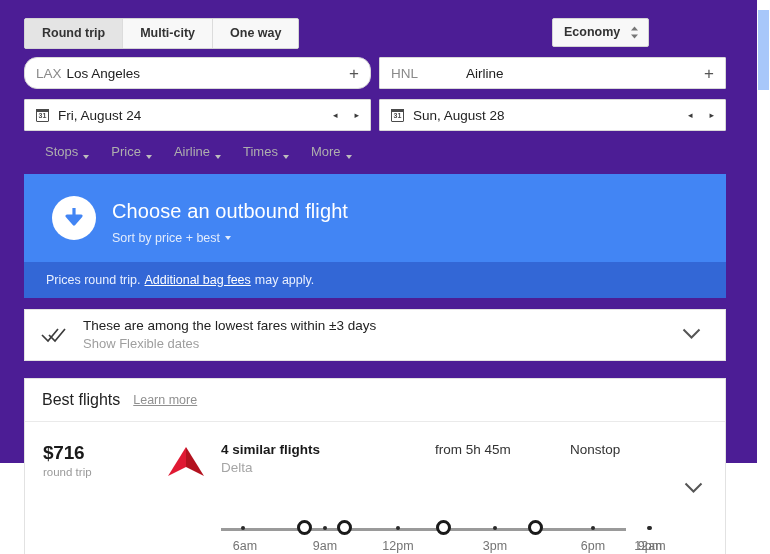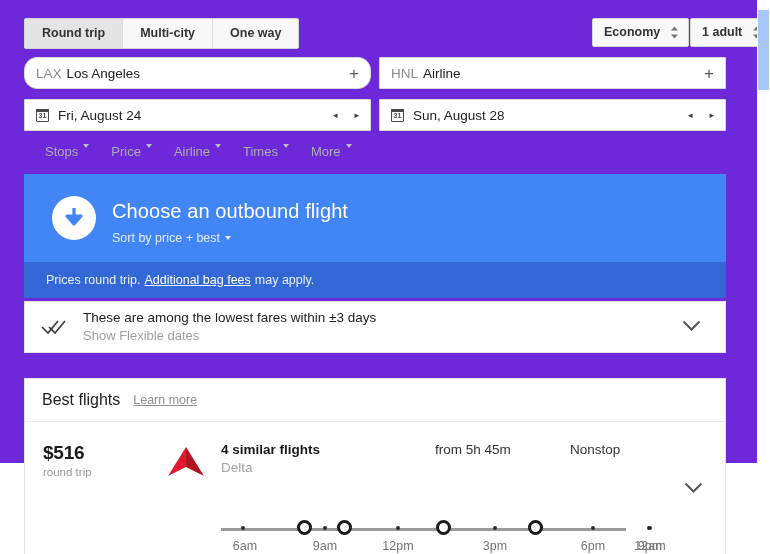--- a/index.html
+++ b/index.html
@@ -2,21 +2,21 @@
 <html><head>
 <meta charset="utf-8">
 <style>
   * { box-sizing: border-box; margin: 0; padding: 0; }
   html, body {
     width: 770px; height: 554px;
     background: #ffffff;
     font-family: "Liberation Sans", sans-serif;
     overflow: hidden;
   }
-  #page { position: relative; width: 770px; height: 463px; background:#6d28d9; }
+  #page { position: relative; width: 770px; height: 463px; background:#4c1d95; }
 
   
   .scrollbar-track {
     position:absolute; top:0; right:0; width:13px; height:554px;
     background:#ffffff;
   }
   .scrollbar-thumb {
     position:absolute; top:10px; right:1px; width:11px; height:80px;
     background:#a8c7fa; border-radius:0;
   }
@@ -35,21 +35,21 @@
     padding:7px 17px 8px 17px;
     background:#f8f8f8;
     border-right:1px solid #dcdcdc;
     line-height:14px;
     cursor:pointer;
     white-space:nowrap;
   }
   .triptab:last-child { border-right:none; }
   .triptab.selected { background:#e4e4e4; }
 
-  .selwrap { position:absolute; top:18px; display:flex;margin-left:40px; }
+  .selwrap { position:absolute; top:18px; display:flex; }
   .selbtn {
     border:1px solid #d4d4d4; border-radius:2px; background:#f8f8f8;
     display:flex; align-items:center; gap:10px;
     padding:7px 9px 8px 11px; height:29px;
     font-size:12.5px; font-weight:bold; color:#333;
     cursor:pointer; white-space:nowrap;
   }
   .stepper { display:flex; flex-direction:column; line-height:0; color:#777; }
   .stepper svg { display:block; }
 
@@ -80,21 +80,21 @@
   .datenav { margin-left:auto; display:flex; gap:17px; color:#3a3a3a; }
   .datenav span { cursor:pointer; font-size:9px; line-height:9px; }
 
   
   .filters {
     position:absolute; left:45px; top:144px;
     display:flex; gap:22px; align-items:center;
   }
   .filter {
     font-size:13px; color:#aeaeae; cursor:pointer;
-    display:flex; align-items:flex-start; gap:5px;
+    display:flex; align-items:flex-end; gap:5px;
   }
   .caret {
     width:0; height:0; border-left:3.5px solid transparent;
     border-right:3.5px solid transparent; border-top:4px solid #bdbdbd;
     display:inline-block;
   }
 
   
   .banner {
     position:absolute; left:24px; top:174px; width:702px; height:88px;
@@ -126,21 +126,21 @@
   }
   .banner-strip a {
     color:#ffffff; text-decoration:underline; cursor:pointer;
   }
 
   
   .card {
     position:absolute; left:24px; width:702px;
     background:#fff; border:1px solid #e2e2e2;
   }
-  .flexrow { top:301px; height:52px; display:flex; align-items:center; }
+  .flexrow { top:309px; height:52px; display:flex; align-items:center; }
   .check-icon { width:58px; display:flex; justify-content:center; flex:none; }
   .flex-text { flex:1; }
   .flex-title { font-size:13.5px; color:#222; line-height:18px; }
   .flex-link { font-size:13px; color:#9e9e9e; line-height:18px; cursor:pointer; }
   .chev { margin-right:24px; cursor:pointer; }
 
   .bestcard { top:378px; height:180px; }
   .best-head {
     height:43px; border-bottom:1px solid #eaeaea;
     display:flex; align-items:center; padding-left:17px; gap:13px;
@@ -201,40 +201,29 @@
         <span>Economy</span>
         <span class="stepper">
           <svg width="9" height="13" viewBox="0 0 9 13">
             <path d="M4.5 0.5 L8 4.5 L1 4.5 Z" fill="#777"></path>
             <path d="M4.5 12.5 L1 8.5 L8 8.5 Z" fill="#777"></path>
           </svg>
         </span>
       </div>
     </div>
 
-    <div class="selwrap" style="left:650px;">
-      <div class="selbtn">
-        <span>1 adult</span>
-        <span class="stepper">
-          <svg width="9" height="13" viewBox="0 0 9 13">
-            <path d="M4.5 0.5 L8 4.5 L1 4.5 Z" fill="#777"></path>
-            <path d="M4.5 12.5 L1 8.5 L8 8.5 Z" fill="#777"></path>
-          </svg>
-        </span>
-      </div>
-    </div>
   </div>
 
   <div class="field" style="left:24px; top:57px; width:347px;border-radius:13px;">
     <span class="code">LAX</span>
     <span class="city">Los Angeles</span>
     <span class="plus">+</span>
   </div>
 
-  <div class="field" style="left:379px; top:57px; width:347px;">
+  <div class="field" style="left:379px; top:57px; width:347px;gap:43px;">
     <span class="code">HNL</span>
     <span class="city">Airline</span>
     <span class="plus">+</span>
   </div>
 
   <div class="field" style="left:24px; top:99px; width:347px;">
     <span class="cal-icon">
       <span class="cal-num">31</span>
     </span>
     <span>Fri, August 24</span>
@@ -316,21 +305,21 @@
   </div>
 
   <div class="card bestcard">
     <div class="best-head">
       <span class="best-title">Best flights</span>
       <span class="best-learn">Learn more</span>
     </div>
 
     <div class="flight-row">
       <div class="price-col">
-        <div class="price">$516</div>
+        <div class="price">$716</div>
         <div class="price-sub">round trip</div>
       </div>
 
       <div class="logo-col">
         <svg width="40" height="32" viewBox="0 0 40 32">
           <path d="M20 1 L2 30 L20 21 Z" fill="#e01933"></path>
           <path d="M20 1 L38 30 L20 21 Z" fill="#b3121f"></path>
         </svg>
       </div>
 

